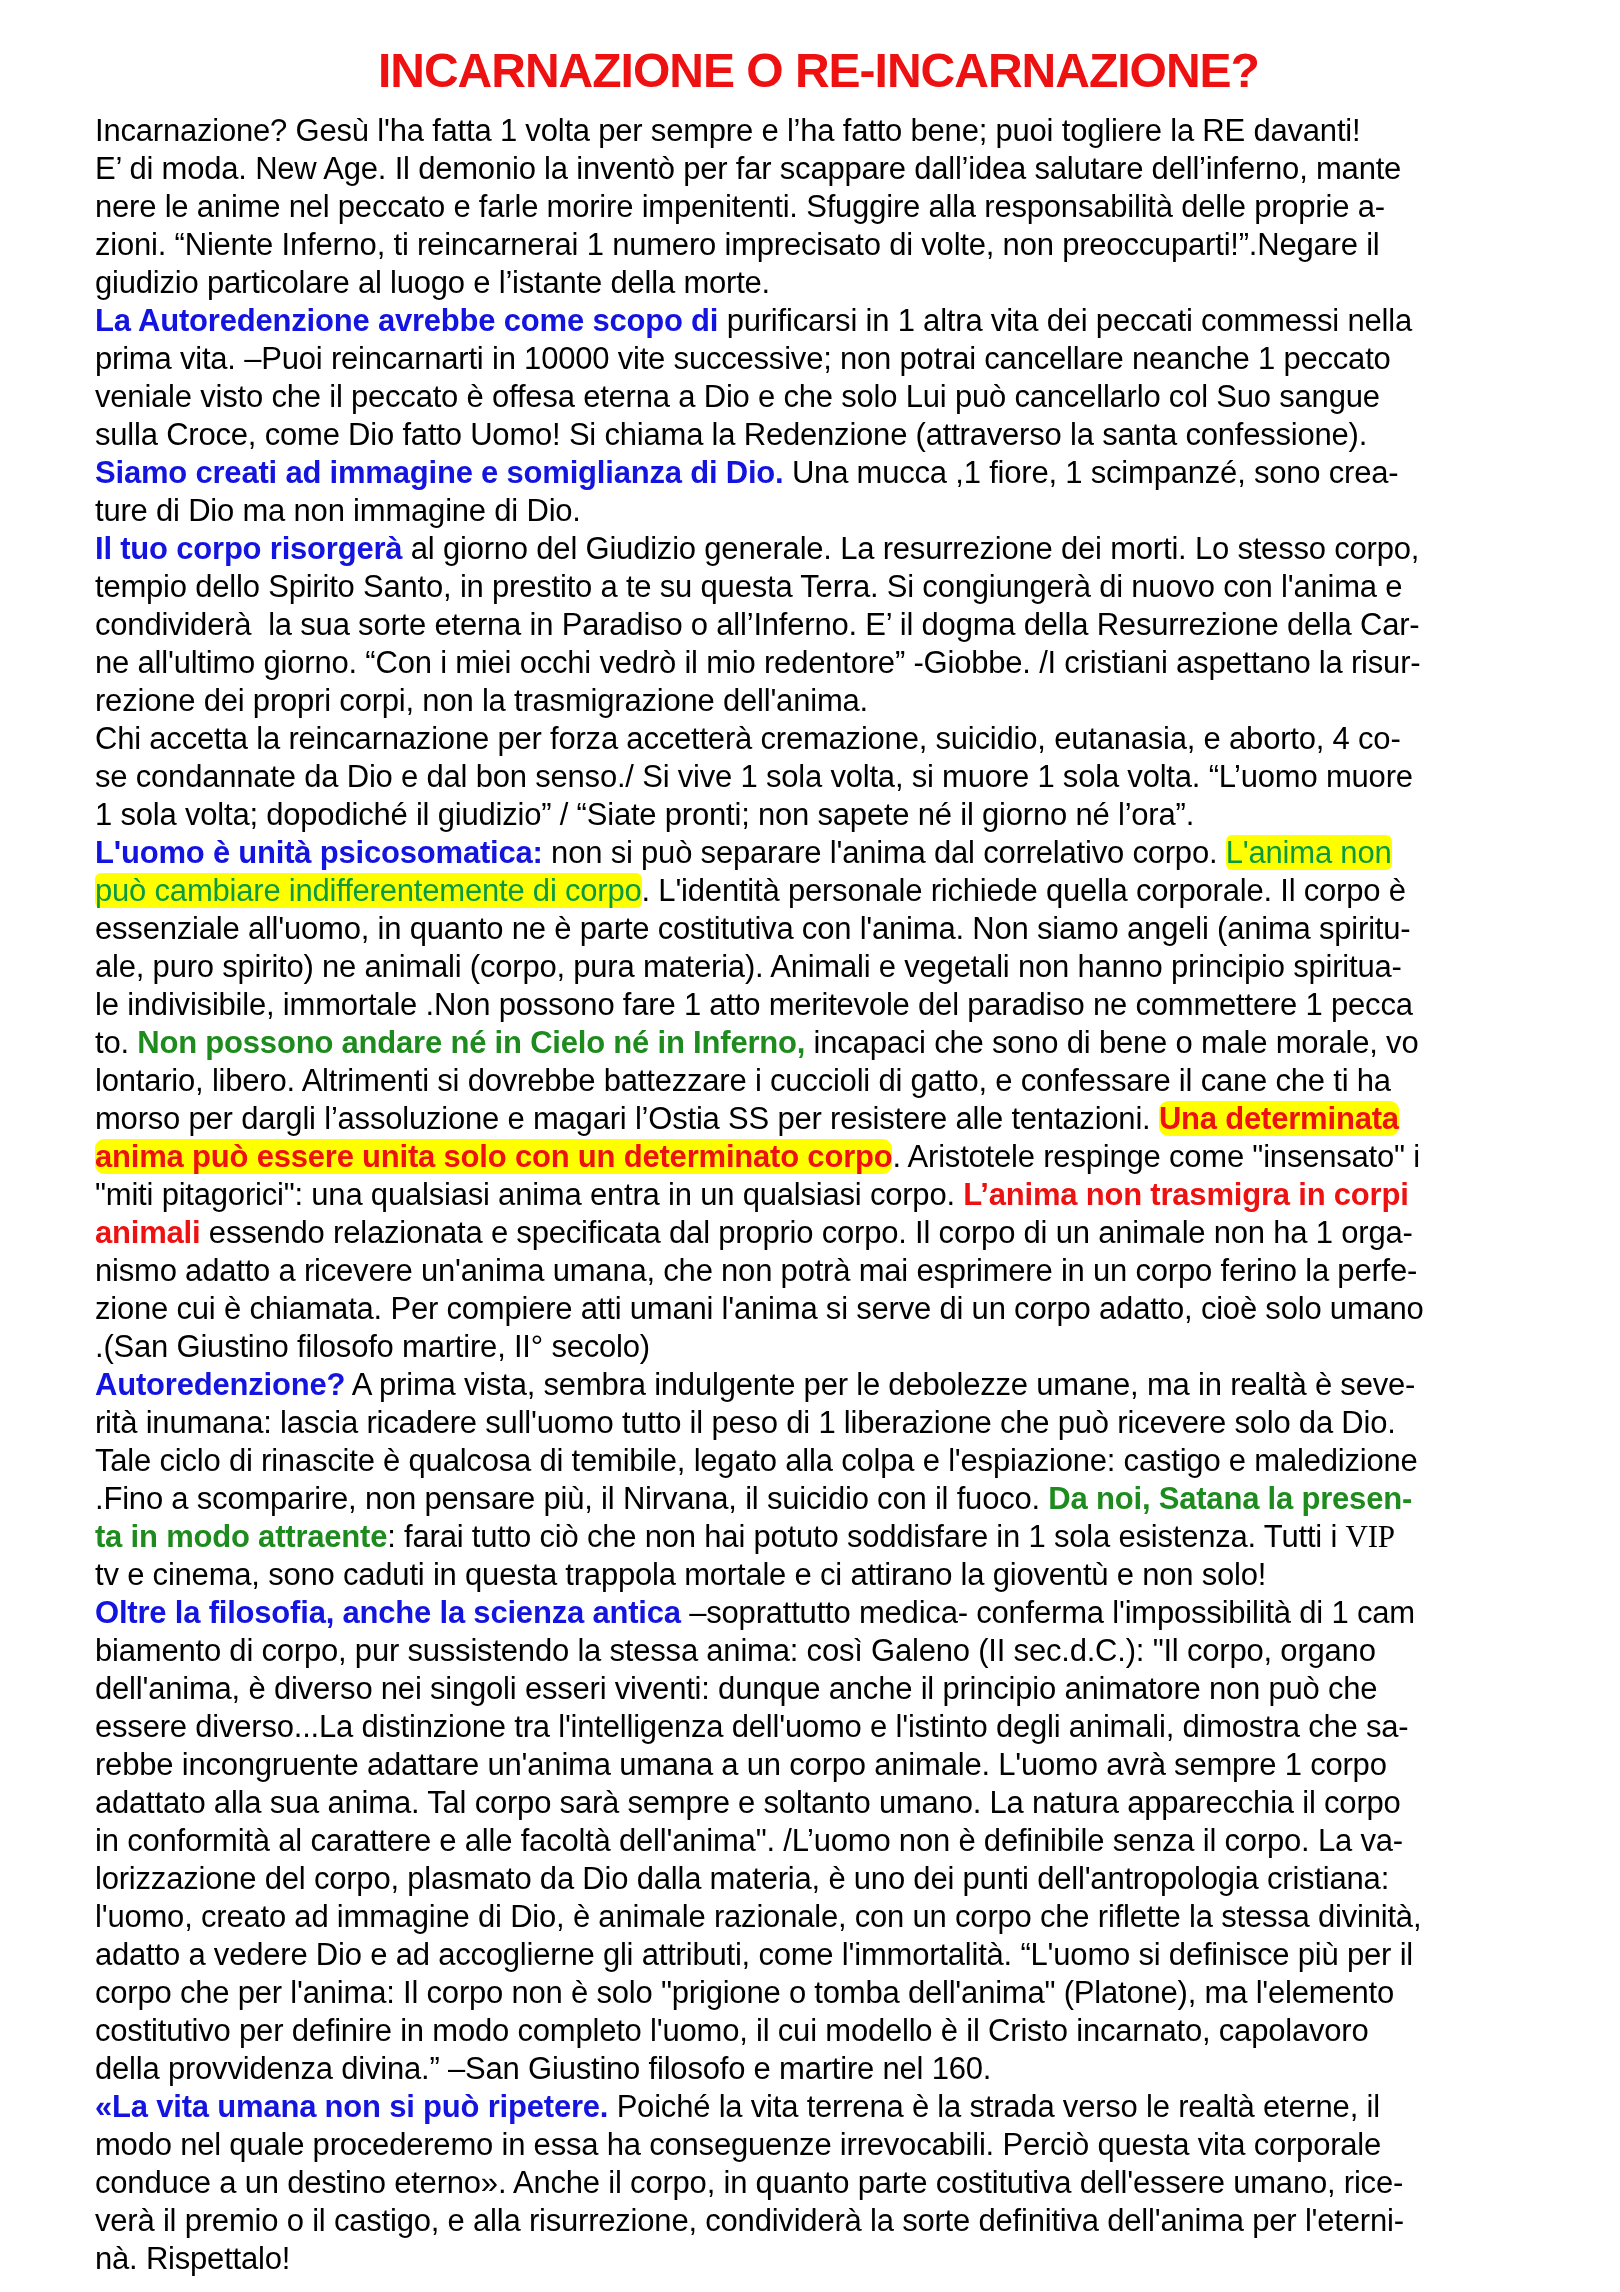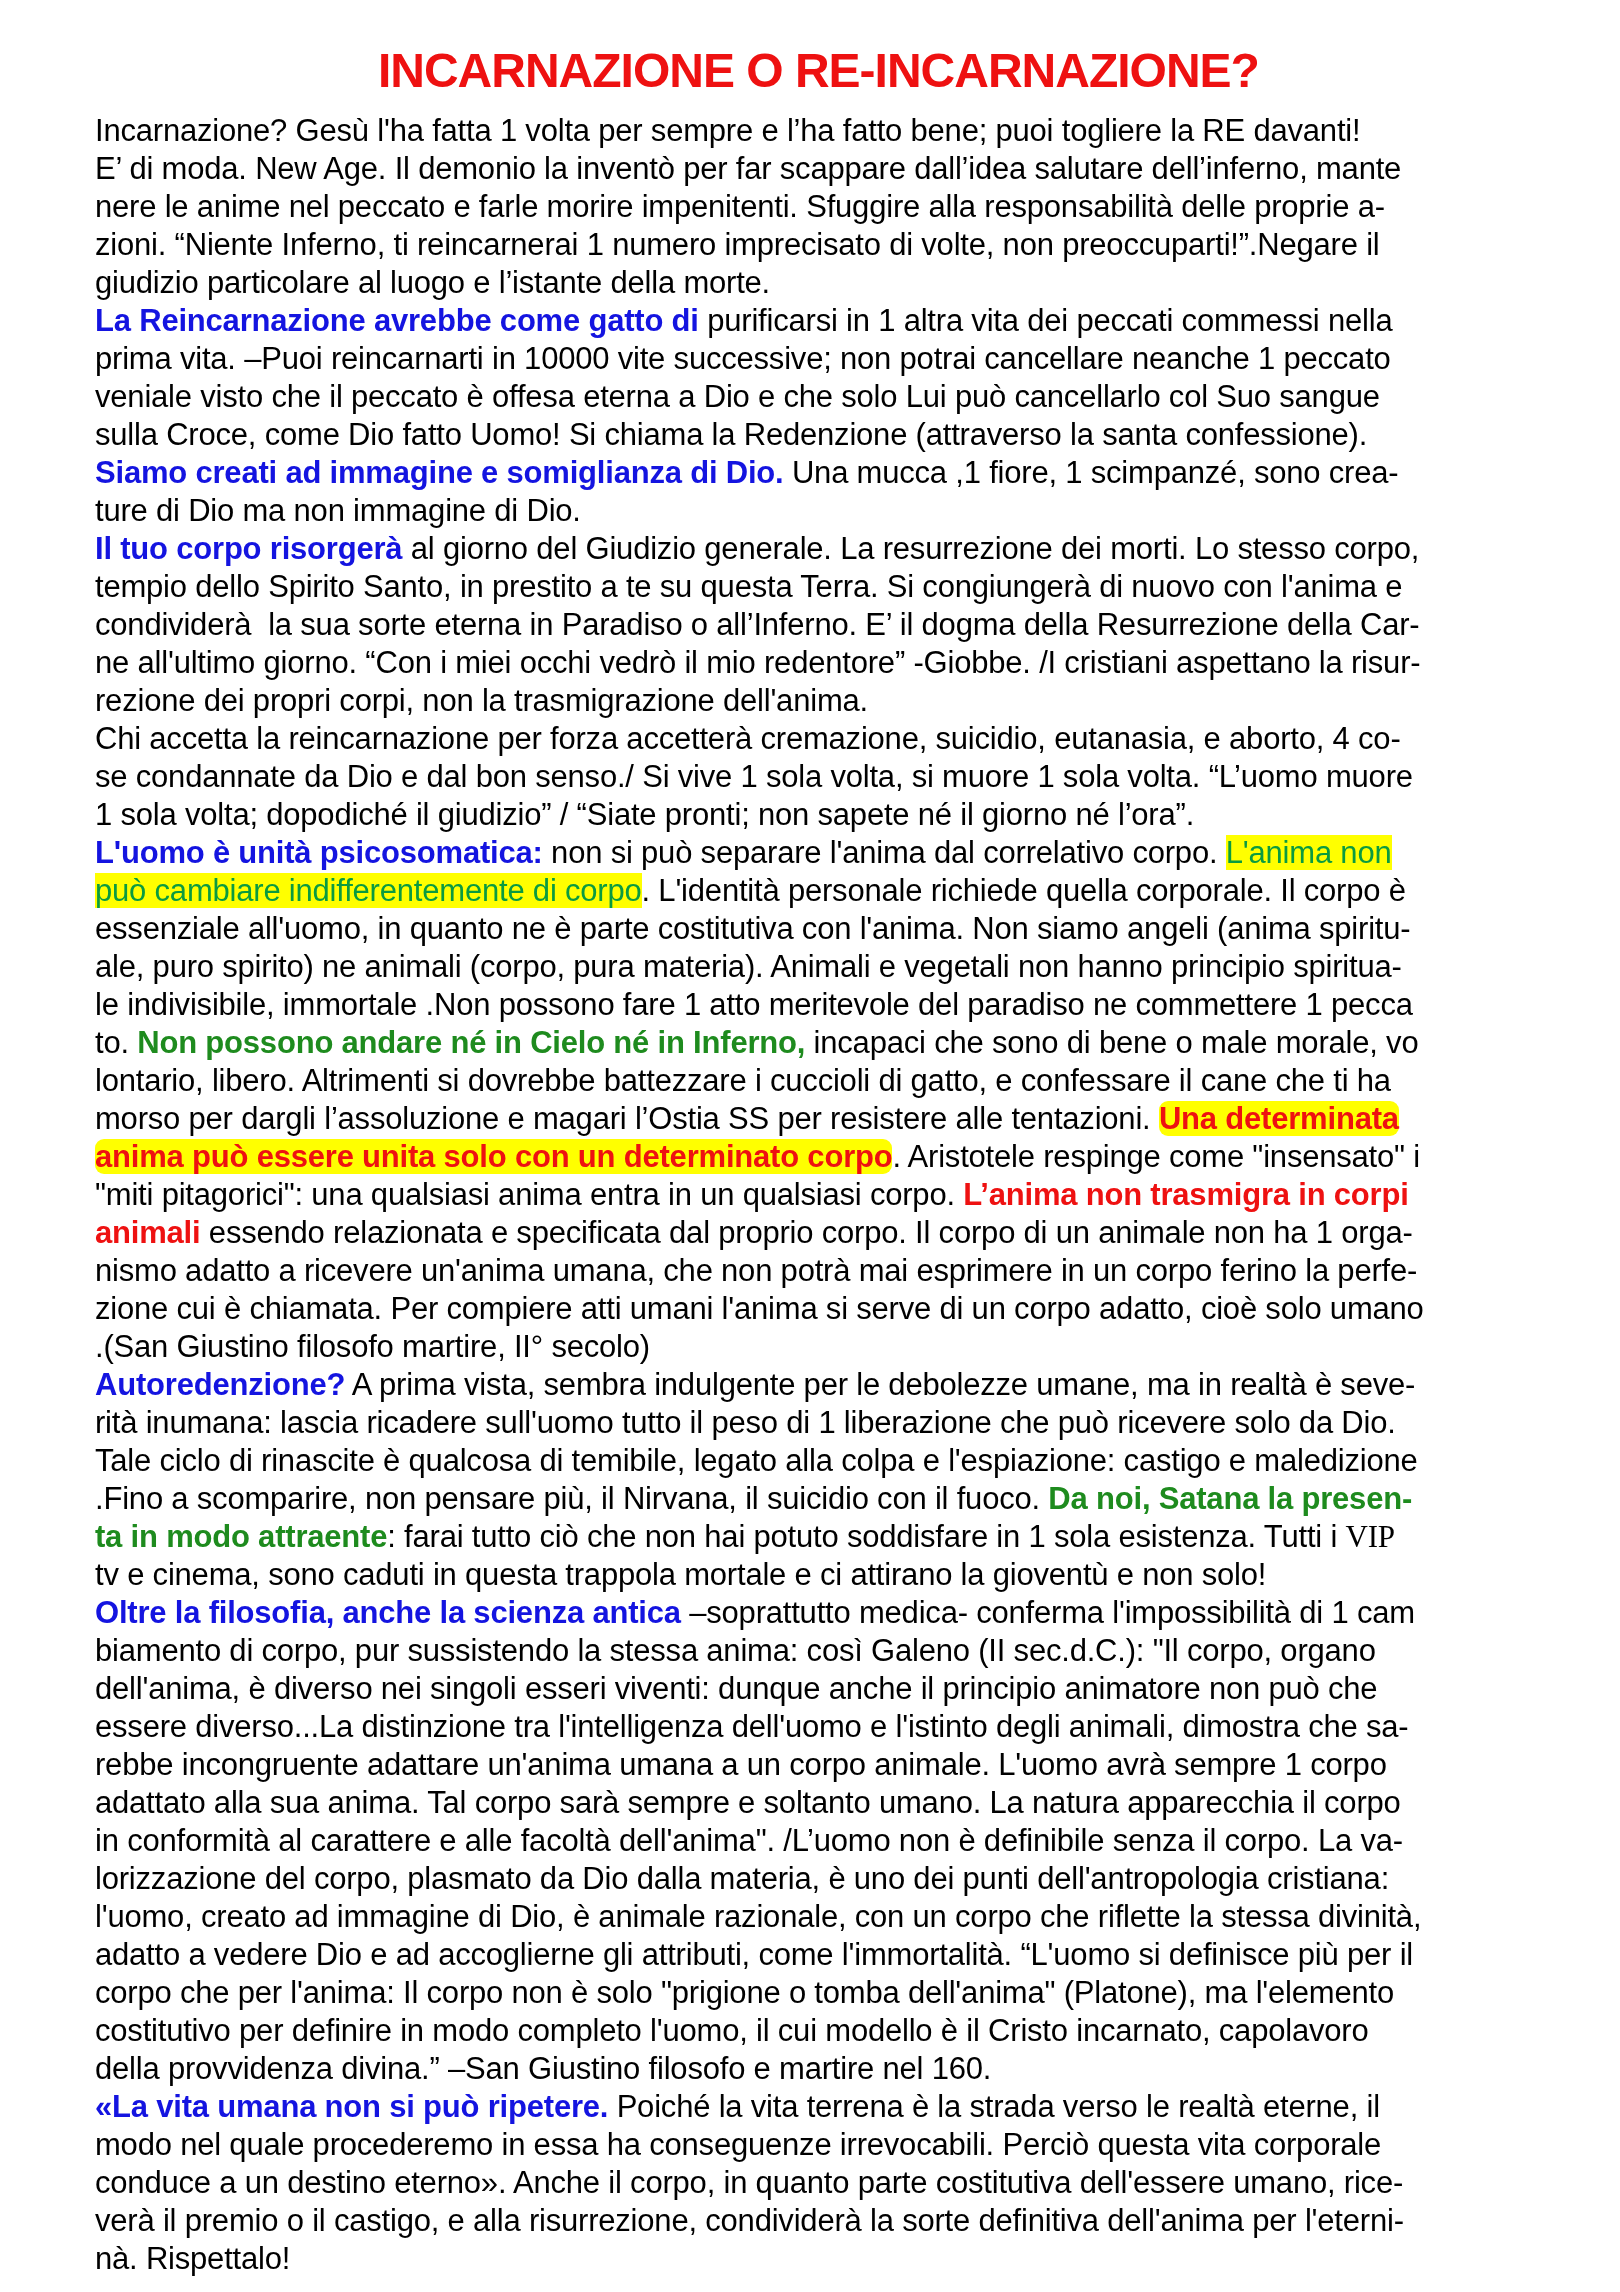--- a/index.html
+++ b/index.html
@@ -40,36 +40,36 @@
     font-size:31px;
     line-height:38px;
     color:var(--c-body);
     letter-spacing:-0.2px;
   }
   .line{white-space:nowrap;}
   .s-k{color:var(--c-body);}
   .s-b{color:var(--c-blue);font-weight:bold;}
   .s-g{color:var(--c-green);font-weight:bold;text-align:center;}
   .s-r{color:var(--c-red);font-weight:bold;}
-  .s-gh{color:var(--c-green-hl);background:var(--c-hl);}
+  .s-gh{color:var(--c-green-hl);background:var(--c-hl);border-radius:6px;}
   .s-rh{color:var(--c-red);font-weight:bold;background:var(--c-hl);border-radius:9px;}
   .s-sf{color:var(--c-body);font-family:"Liberation Serif","DejaVu Serif",serif;}
 </style>
 </head>
 <body>
 
 <div class="page">
   <h1 class="doc-title">INCARNAZIONE O RE-INCARNAZIONE?</h1>
   <div class="doc-body">
       <div class="line"><span class="s-k">Incarnazione? Gesù l'ha fatta 1 volta per sempre e l’ha fatto bene; puoi togliere la RE davanti!</span></div>
       <div class="line"><span class="s-k">E’ di moda. New Age. Il demonio la inventò per far scappare dall’idea salutare dell’inferno, mante</span></div>
       <div class="line"><span class="s-k">nere le anime nel peccato e farle morire impenitenti. Sfuggire alla responsabilità delle proprie a-</span></div>
       <div class="line"><span class="s-k">zioni. “Niente Inferno, ti reincarnerai 1 numero imprecisato di volte, non preoccuparti!”.Negare il</span></div>
       <div class="line"><span class="s-k">giudizio particolare al luogo e l’istante della morte.</span></div>
-      <div class="line"><span class="s-b">La Reincarnazione avrebbe come gatto di</span><span class="s-k"> purificarsi in 1 altra vita dei peccati commessi nella</span></div>
+      <div class="line"><span class="s-b">La Autoredenzione avrebbe come scopo di</span><span class="s-k"> purificarsi in 1 altra vita dei peccati commessi nella</span></div>
       <div class="line"><span class="s-k">prima vita. –Puoi reincarnarti in 10000 vite successive; non potrai cancellare neanche 1 peccato</span></div>
       <div class="line"><span class="s-k">veniale visto che il peccato è offesa eterna a Dio e che solo Lui può cancellarlo col Suo sangue</span></div>
       <div class="line"><span class="s-k">sulla Croce, come Dio fatto Uomo! Si chiama la Redenzione (attraverso la santa confessione).</span></div>
       <div class="line"><span class="s-b">Siamo creati ad immagine e somiglianza di Dio.</span><span class="s-k"> Una mucca ,1 fiore, 1 scimpanzé, sono crea-</span></div>
       <div class="line"><span class="s-k">ture di Dio ma non immagine di Dio.</span></div>
       <div class="line"><span class="s-b">Il tuo corpo risorgerà</span><span class="s-k"> al giorno del Giudizio generale. La resurrezione dei morti. Lo stesso corpo,</span></div>
       <div class="line"><span class="s-k">tempio dello Spirito Santo, in prestito a te su questa Terra. Si congiungerà di nuovo con l'anima e</span></div>
       <div class="line"><span class="s-k">condividerà&nbsp; la sua sorte eterna in Paradiso o all’Inferno. E’ il dogma della Resurrezione della Car-</span></div>
       <div class="line"><span class="s-k">ne all'ultimo giorno. “Con i miei occhi vedrò il mio redentore” -Giobbe. /I cristiani aspettano la risur-</span></div>
       <div class="line"><span class="s-k">rezione dei propri corpi, non la trasmigrazione dell'anima.</span></div>

